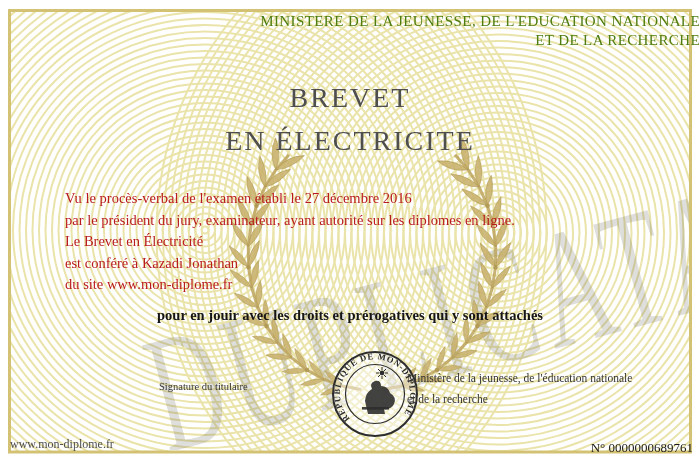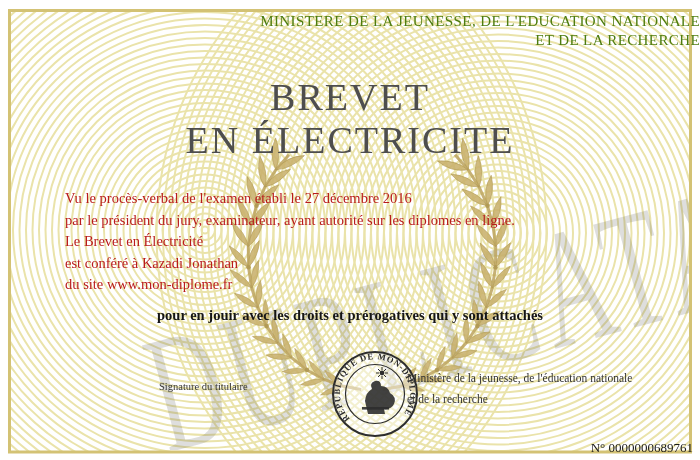--- a/index.html
+++ b/index.html
@@ -14,21 +14,21 @@
     position:absolute; left:-56px; top:233px; width:900px; height:170px;
     font-size:168px; line-height:170px; white-space:nowrap; text-align:center;
     letter-spacing:14px; color:rgba(104,104,98,0.22);
     transform:rotate(-15deg) scaleX(0.58); font-family:"Liberation Serif", serif;
   }
   #fg-svg{z-index:2; width:700px; height:460px; pointer-events:none;}
   .seal{position:absolute; left:329px; top:349px; z-index:3;}
   .txt{position:absolute; z-index:4;}
   .header{top:12px; left:0; width:100%; text-align:right; font-size:15px;
           line-height:19px; color:#4d7c0f; letter-spacing:0.4px;}
-  .title{top:76px; left:0; width:100%; text-align:center; font-size:38px;
+  .title{top:76px; left:0; width:100%; text-align:center; font-size:28px;
          line-height:43px; color:#4e4e4e; letter-spacing:2px;}
   .body-block{top:188px; left:65px; font-size:14.5px; line-height:21.5px; color:#b91c1c;}
   .grant{top:307px; left:0; width:100%; text-align:center; font-size:14.5px; color:#151515;font-weight:bold;}
   .sig-label{top:381px; left:159px; font-size:10.5px; color:#333;}
   .issuer{top:368px; left:407px; font-size:11.5px; line-height:20.5px; color:#333;}
   .footer-left{top:437px; left:10px; font-size:12px; color:#4c4c4c;}
   .serial{top:440px; right:7px; font-size:13px; color:#191919;}
 </style>
 </head>
 <body>
@@ -273,16 +273,17 @@
 
   <div class="txt grant">pour en jouir avec les droits et prérogatives qui y sont attachés</div>
 
   <div class="txt sig-label">Signature du titulaire</div>
 
   <div class="txt issuer">
     <div>Ministère de la jeunesse, de l'éducation nationale</div>
     <div>et de la recherche</div>
   </div>
 
+  <div class="txt footer-left">www.mon-diplome.fr</div>
 
   <div class="txt serial">N° 0000000689761</div>
 
 </div>
 
 </body></html>

